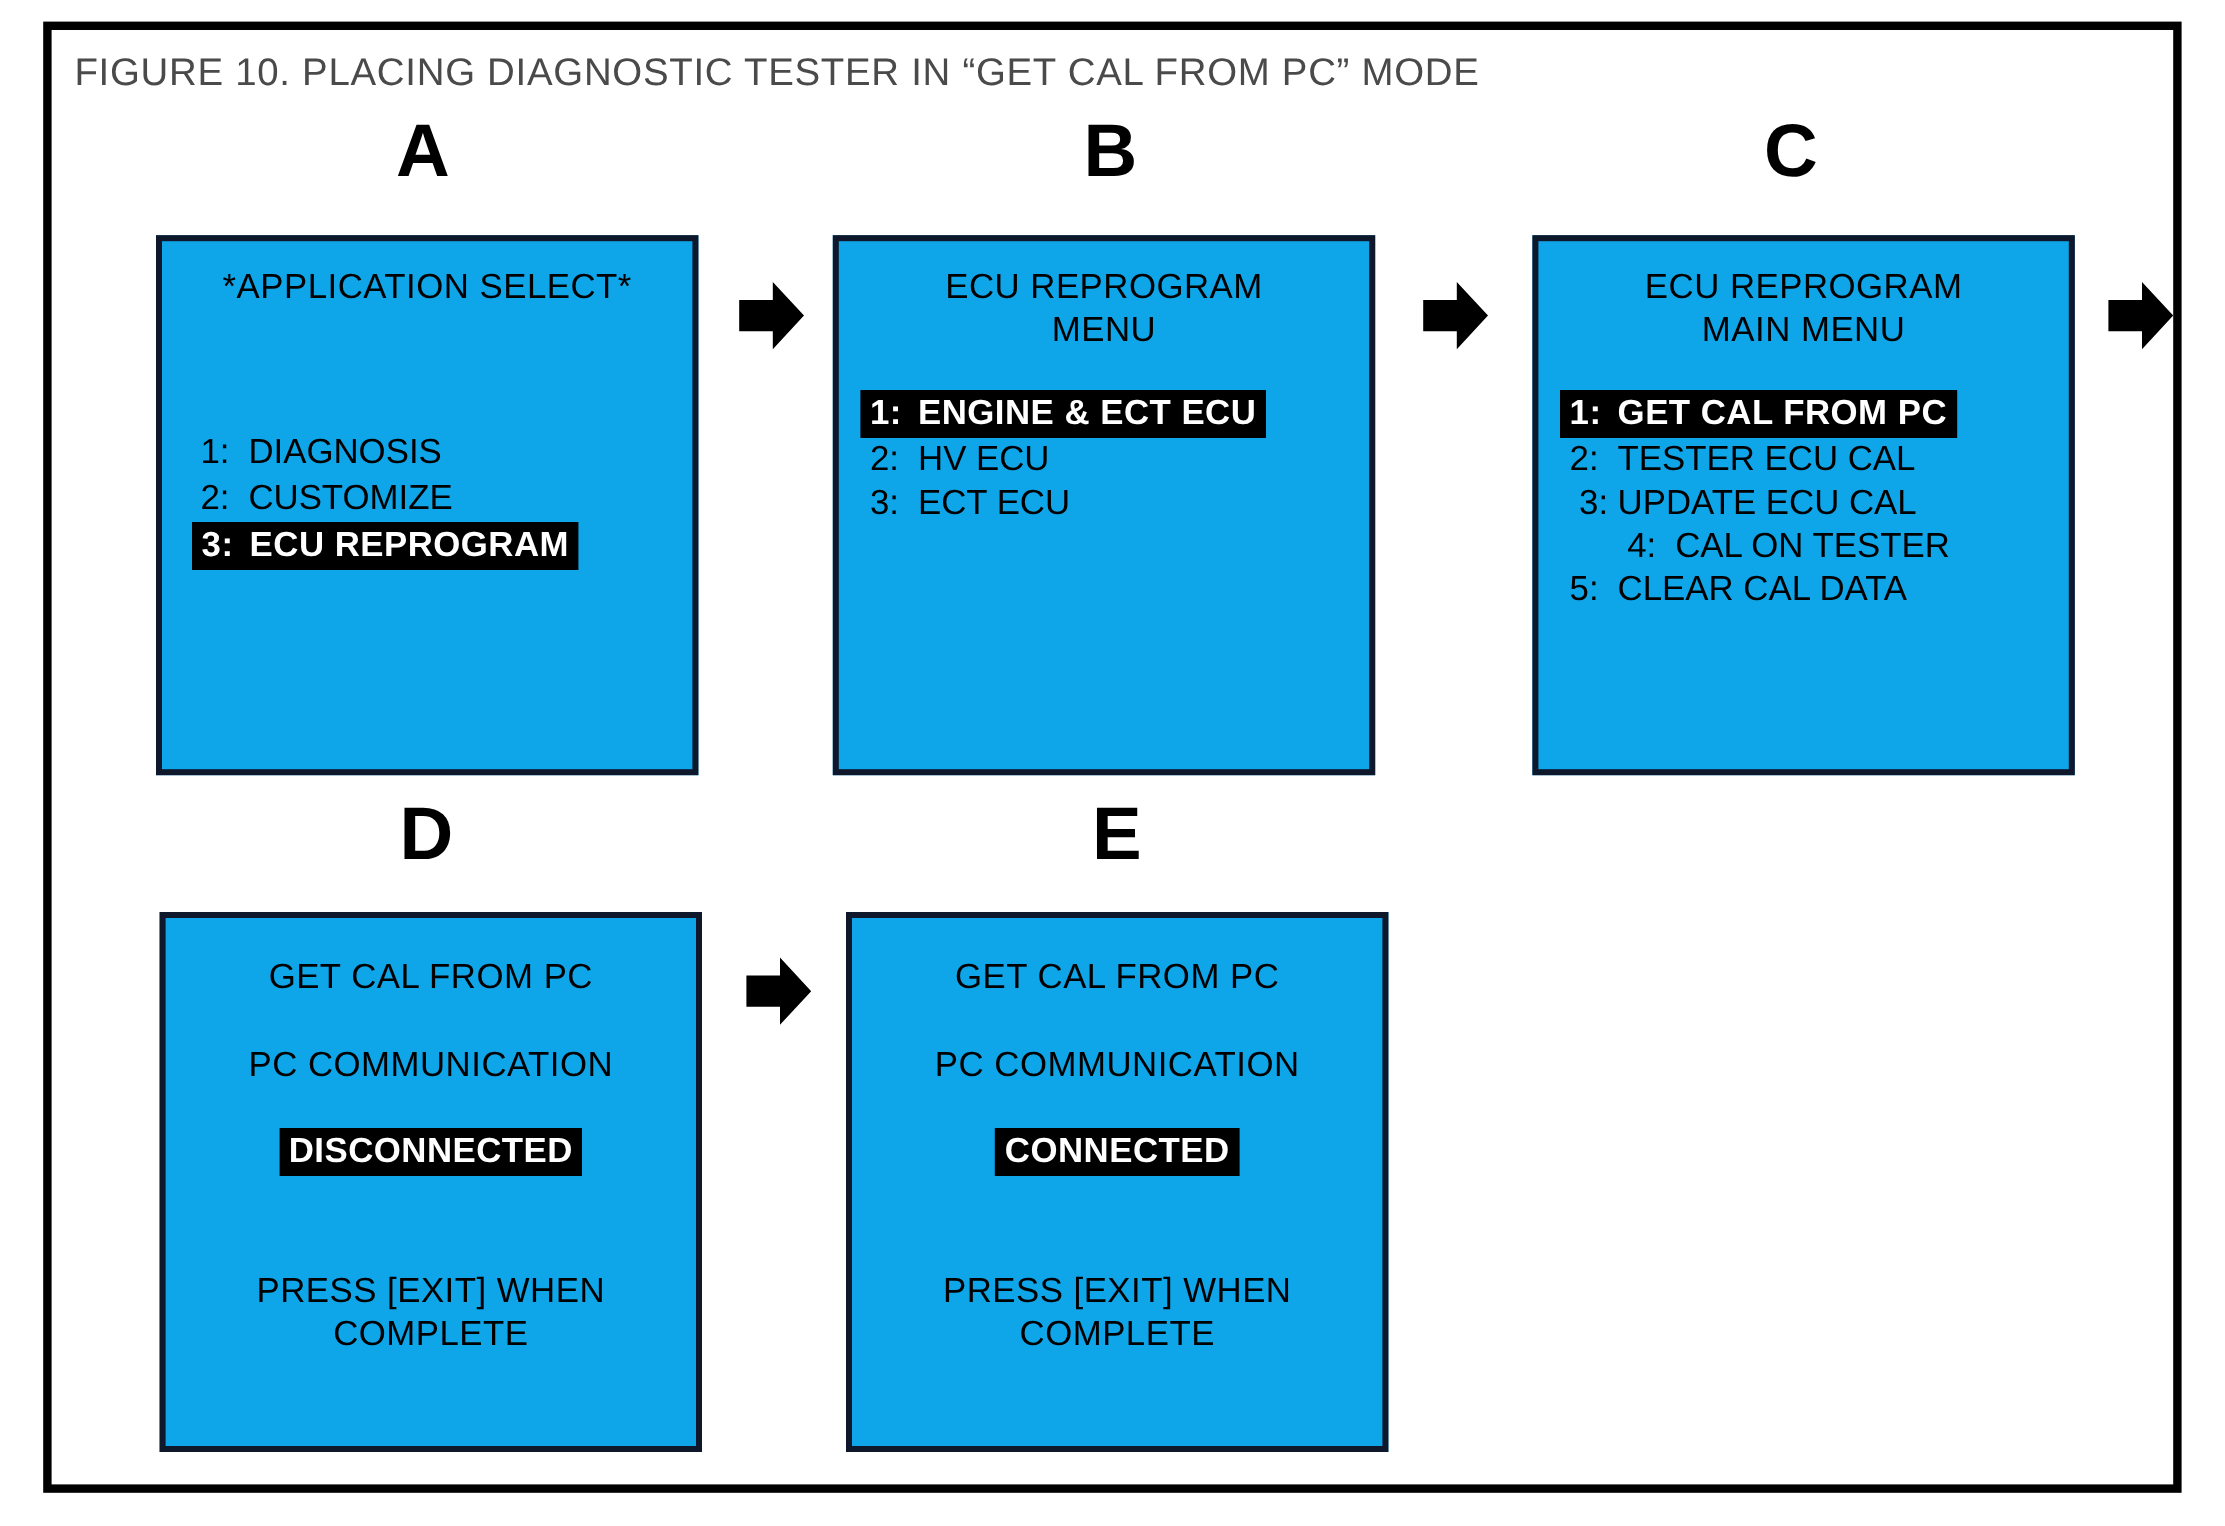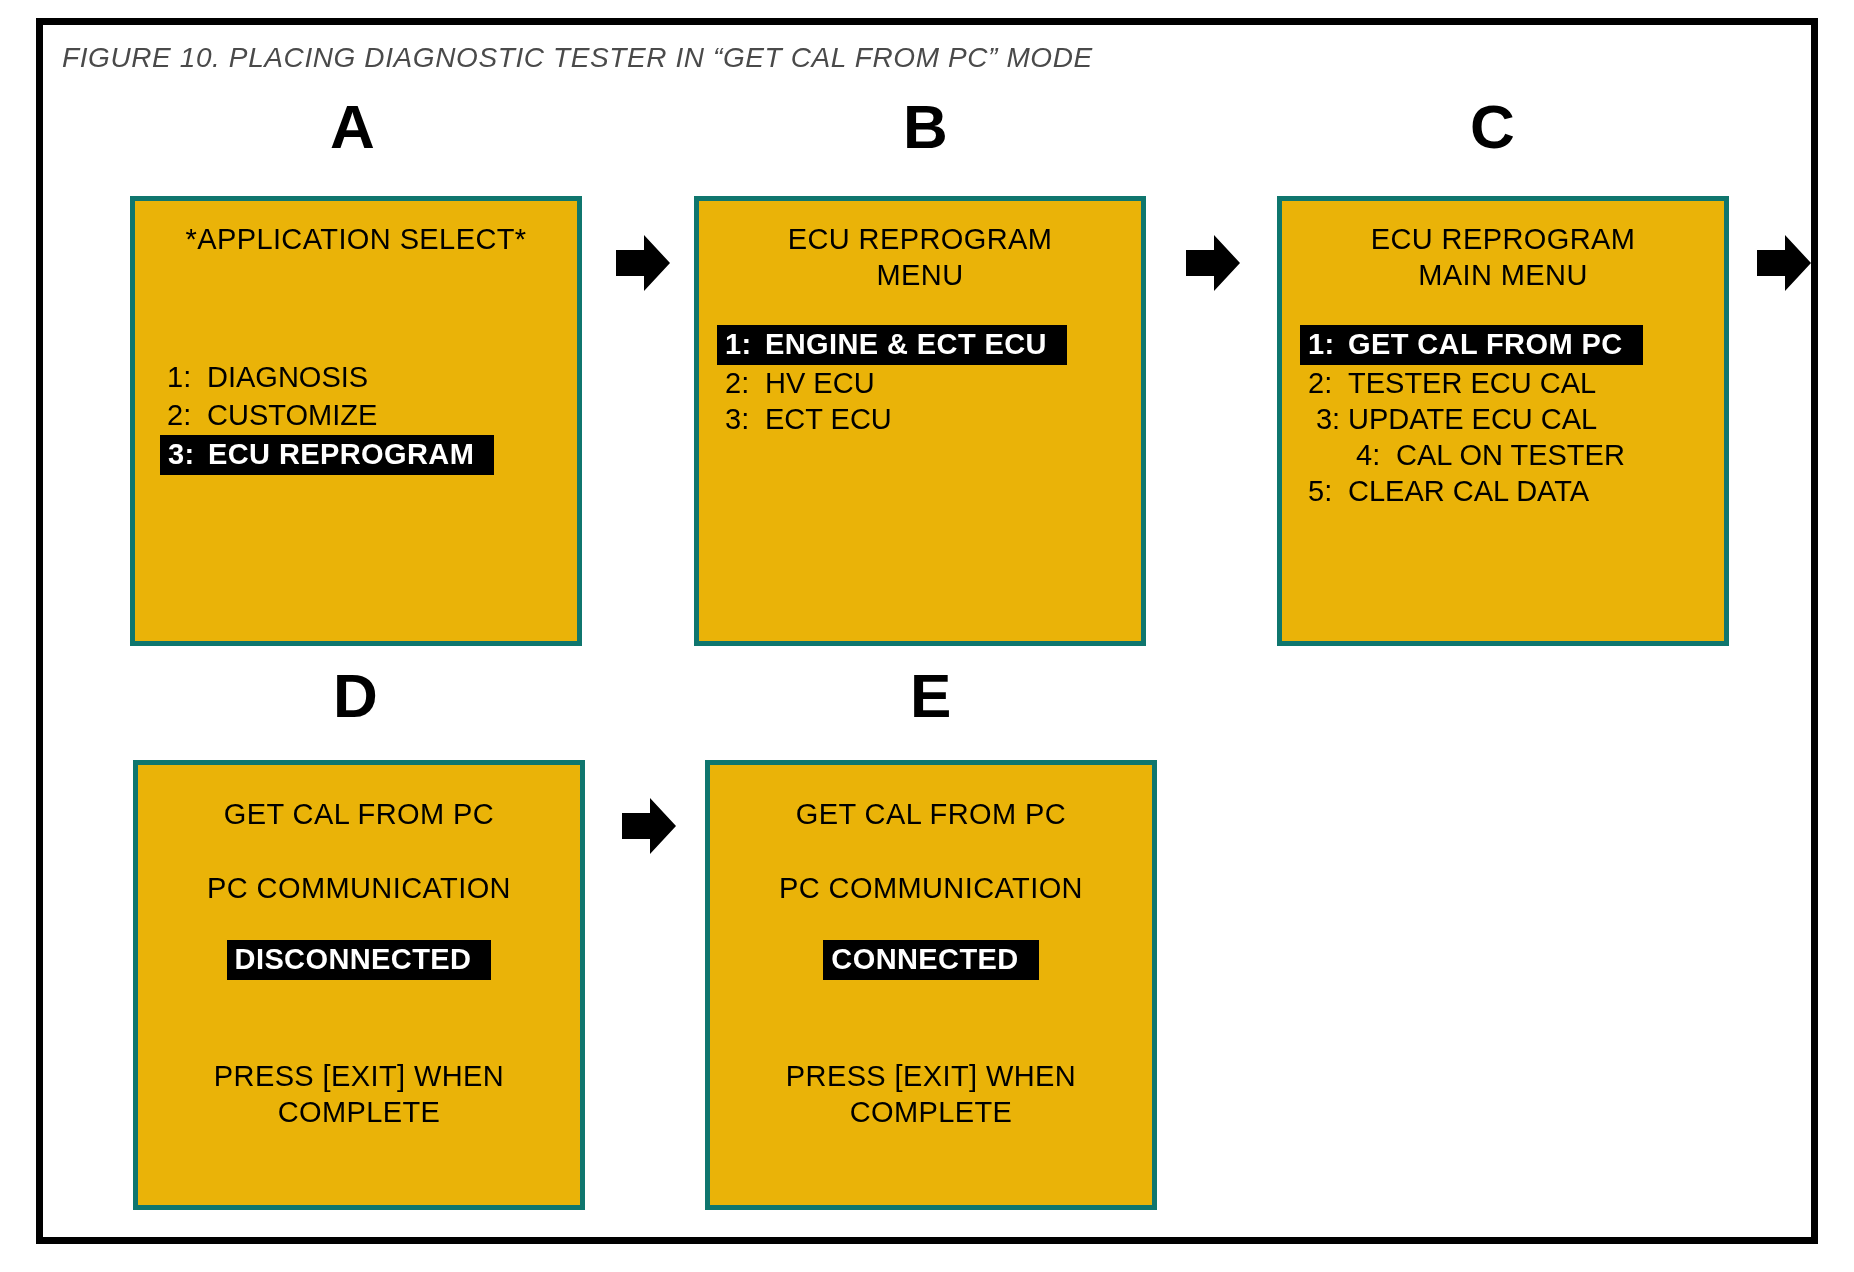--- a/index.html
+++ b/index.html
@@ -24,42 +24,41 @@
     width: 1782px;
     height: 1226px;
     border: 7px solid #000000;
     box-sizing: border-box;
     background: #ffffff;
   }
   .figure-title {
     position: absolute;
     left: 62px;
     top: 42px;
-    font-size: 28px;
+    font-size: 32px;
     letter-spacing: 0.6px;
     color: #4a4a4a;
     font-weight: 400;
     white-space: nowrap;
-    font-style: italic;
   }
 
   
   .panel-letter {
     position: absolute;
     font-size: 62px;
     font-weight: 700;
     color: #000000;
     line-height: 1;
   }
 
   
   .screen {
     position: absolute;
-    border: 5px solid #0f766e;
-    background: #eab308;
+    border: 5px solid #0f172a;
+    background: #0ea5e9;
     box-sizing: border-box;
   }
   .screen-inner {
     position: relative;
     width: 100%;
     height: 100%;
   }
   .line {
     position: absolute;
     font-size: 29px;
@@ -69,21 +68,21 @@
   }
   .line.center {
     left: 0;
     width: 100%;
     text-align: center;
   }
   .hl {
     background: #000000;
     color: #ffffff;
     font-weight: 700;
-    padding: 3px 20px 4px 8px;
+    padding: 3px 8px 4px 8px;
     display: inline-block;
     letter-spacing: 0.4px;
   }
   .menu-item {
     position: absolute;
     font-size: 29px;
     color: #000000;
     white-space: nowrap;
   }
   .menu-num {

